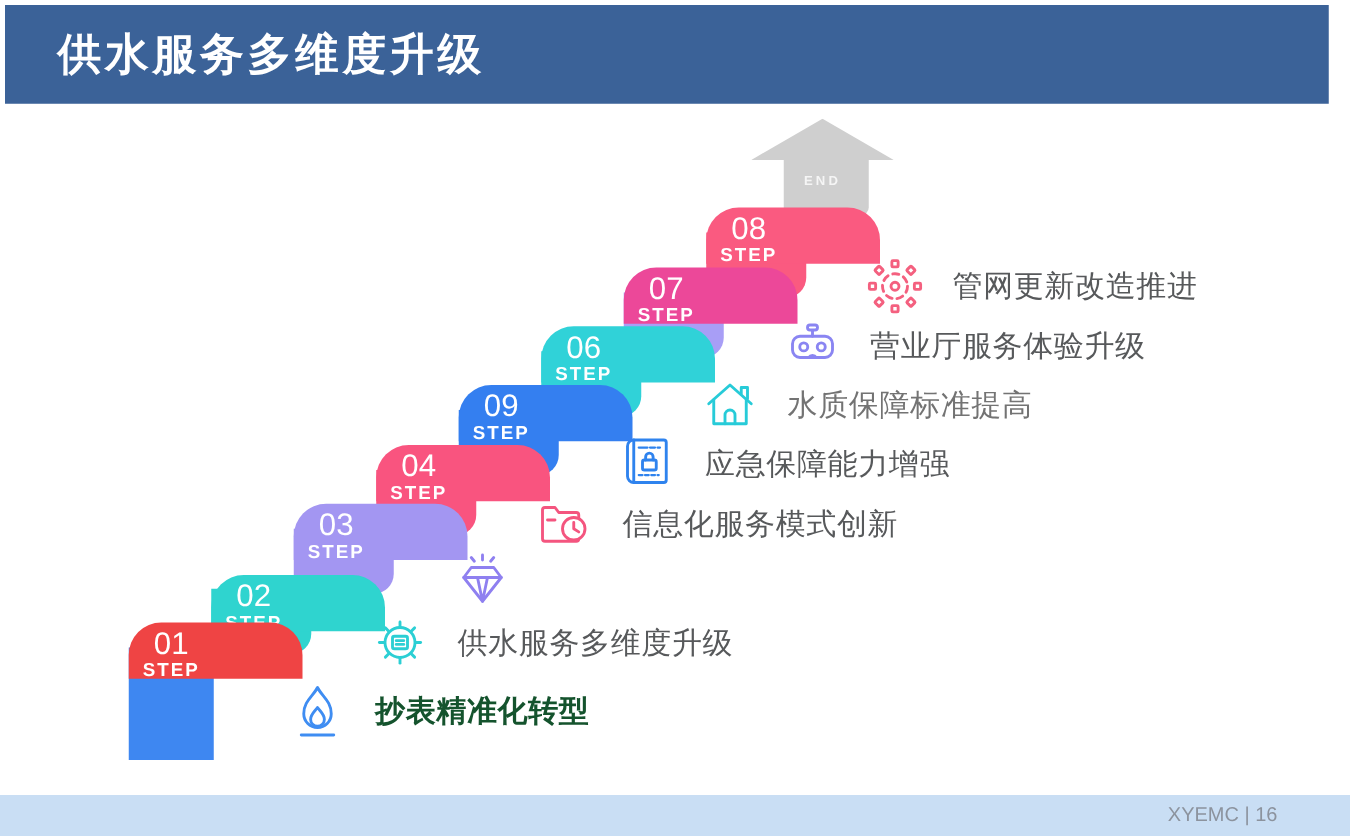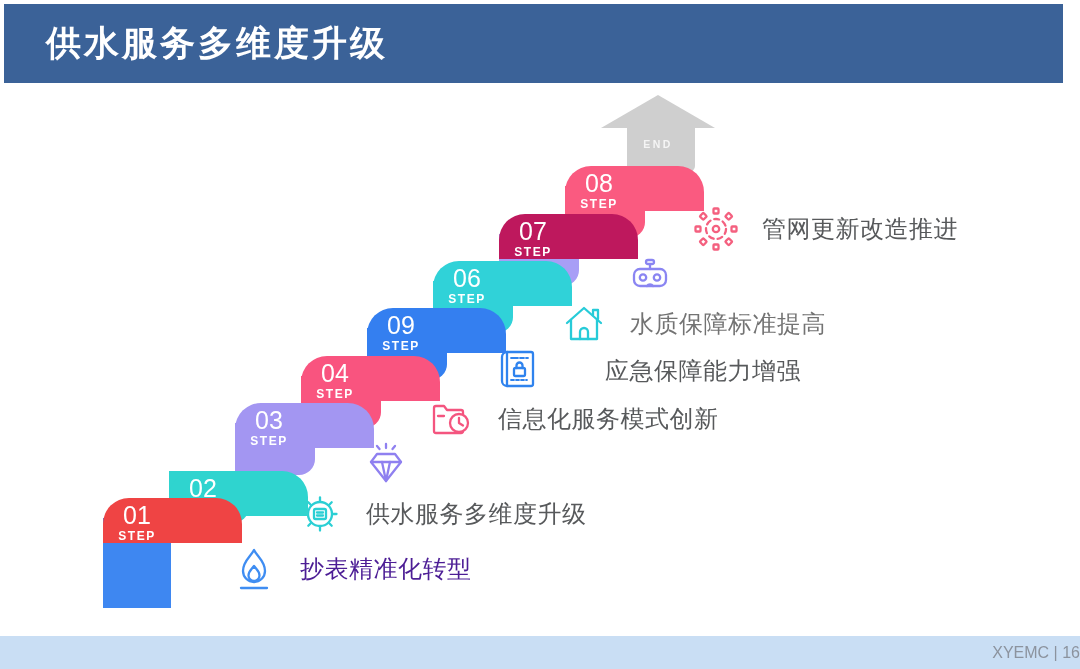--- a/index.html
+++ b/index.html
@@ -14,33 +14,33 @@
   }
   #title{
     padding-left:42px;color:#ffffff;font-size:35px;font-weight:bold;
     letter-spacing:3px;
   }
   
   #footer{
     position:absolute;left:0;bottom:0;width:1080px;height:33px;
     display:flex;align-items:center;justify-content:flex-end;
   }
-  #footer span{font-size:16px;}
+  #footer span{font-size:16px;padding-right:58px;}
   
   .step-bar{
     position:absolute;width:139px;height:45px;
     border-radius:26px 26px 0 0;
   }
   .step-leg{position:absolute;}
   .step-numblock{
     position:absolute;left:0;top:2px;width:68px;
     display:flex;flex-direction:column;align-items:center;color:#fff;
   }
   .step-num{font-size:25px;line-height:31px;font-weight:500;}
-  .step-word{font-size:12px;line-height:11px;font-weight:bold;letter-spacing:1.6px;}
+  .step-word{font-size:15px;line-height:11px;font-weight:bold;letter-spacing:1.6px;}
   
   .feature-row{
     position:absolute;display:flex;align-items:center;z-index:95;
   }
   .feature-icon{width:48px;height:48px;flex:0 0 48px;}
   .feature-label{
     margin-left:22px;font-size:24px;letter-spacing:0.5px;white-space:nowrap;
   }
   
   #end-arrow{position:absolute;left:601px;top:95px;z-index:1;}
@@ -66,21 +66,21 @@
 
   <div id="steps-layer">
       <div class="step-leg" style="left: 103px; top: 518px; width: 68px; height: 90px; background: rgb(62, 135, 241); border-radius: 0px; z-index: 199;"></div>
       <div class="step-bar" style="left: 103px; top: 498px; background: #ef4444; z-index: 200;">
         <div class="step-numblock">
           <div class="step-num">01</div>
           <div class="step-word">STEP</div>
         </div>
       </div>
       <div class="step-leg" style="left: 169px; top: 471px; width: 80px; height: 52px; background: rgb(47, 212, 207); border-radius: 0px 0px 16px; z-index: 197;"></div>
-      <div class="step-bar" style="left: 169px; top: 471px; background: rgb(47, 212, 207); z-index: 198;">
+      <div class="step-bar" style="left: 169px; top: 460px; background: rgb(47, 212, 207); z-index: 198;">
         <div class="step-numblock">
           <div class="step-num">02</div>
           <div class="step-word">STEP</div>
         </div>
       </div>
       <div class="step-leg" style="left: 235px; top: 423px; width: 80px; height: 52px; background: rgb(163, 150, 242); border-radius: 0px 0px 16px; z-index: 195;"></div>
       <div class="step-bar" style="left: 235px; top: 403px; background: rgb(163, 150, 242); z-index: 196;">
         <div class="step-numblock">
           <div class="step-num">03</div>
           <div class="step-word">STEP</div>
@@ -101,42 +101,42 @@
         </div>
       </div>
       <div class="step-leg" style="left: 433px; top: 281px; width: 80px; height: 52px; background: rgb(48, 210, 216); border-radius: 0px 0px 16px; z-index: 189;"></div>
       <div class="step-bar" style="left: 433px; top: 261px; background: rgb(48, 210, 216); z-index: 190;">
         <div class="step-numblock">
           <div class="step-num">06</div>
           <div class="step-word">STEP</div>
         </div>
       </div>
       <div class="step-leg" style="left: 499px; top: 234px; width: 80px; height: 52px; background: rgb(168, 158, 246); border-radius: 0px 0px 16px; z-index: 187;"></div>
-      <div class="step-bar" style="left: 499px; top: 214px; background: #be185d; z-index: 188;">
+      <div class="step-bar" style="left: 499px; top: 214px; background: #ec4899; z-index: 188;">
         <div class="step-numblock">
           <div class="step-num">07</div>
           <div class="step-word">STEP</div>
         </div>
       </div>
       <div class="step-leg" style="left: 565px; top: 186px; width: 80px; height: 52px; background: rgb(250, 90, 128); border-radius: 0px 0px 16px; z-index: 185;"></div>
       <div class="step-bar" style="left: 565px; top: 166px; background: rgb(250, 90, 128); z-index: 186;">
         <div class="step-numblock">
           <div class="step-num">08</div>
           <div class="step-word">STEP</div>
         </div>
       </div>
     </div>
   <div id="rows-layer">
       <div class="feature-row" style="left: 230px; top: 545px;">
         <svg class="feature-icon" viewBox="0 0 48 48" fill="none" stroke="currentColor" stroke-width="2.3" stroke-linecap="round" stroke-linejoin="round" style="color: rgb(63, 141, 242);">
           <path d="M24 5c-3.5 7-11 11-11 21a11 11 0 0 0 22 0C35 16 27.5 12 24 5Z"></path>
           <path d="M24 21c-2.5 3.5-5.5 5.5-5.5 9.5a5.5 5.5 0 0 0 11 0C29.5 26.5 26.5 24.5 24 21Z"></path>
           <line x1="11" y1="43" x2="37" y2="43"></line>
         </svg>
-        <div class="feature-label" style="color: #4c1d95;">抄表精准化转型</div>
+        <div class="feature-label" style="color: #14532d; font-weight: bold;">抄表精准化转型</div>
       </div>
       <div class="feature-row" style="left: 296px; top: 490px;">
         <svg class="feature-icon" viewBox="0 0 48 48" fill="none" stroke="currentColor" stroke-width="2.3" stroke-linecap="round" stroke-linejoin="round" style="color: rgb(43, 207, 212);">
           <circle cx="24" cy="24" r="12"></circle>
           <line x1="24" y1="7.5" x2="24" y2="11.5"></line>
           <line x1="24" y1="36.5" x2="24" y2="40.5"></line>
           <line x1="7.5" y1="24" x2="11.5" y2="24"></line>
           <line x1="36.5" y1="24" x2="40.5" y2="24"></line>
           <line x1="35.7" y1="12.3" x2="32.8" y2="15.2"></line>
           <line x1="12.3" y1="35.7" x2="15.2" y2="32.8"></line>
@@ -160,21 +160,21 @@
       </div>
       <div class="feature-row" style="left: 428px; top: 395px; font-family: Liberation Serif, serif;">
         <svg class="feature-icon" viewBox="0 0 48 48" fill="none" stroke="currentColor" stroke-width="2.3" stroke-linecap="round" stroke-linejoin="round" style="color: rgb(244, 85, 127);">
           <path d="M6 36V13a2 2 0 0 1 2-2h8l3 4h14a2 2 0 0 1 2 2v19a2 2 0 0 1-2 2H8a2 2 0 0 1-2-2Z"></path>
           <line x1="10" y1="21" x2="16" y2="21"></line>
           <circle cx="31" cy="28" r="9" fill="#ffffff"></circle>
           <path d="M31 23v5l4 2.5"></path>
         </svg>
         <div class="feature-label" style="color: rgb(87, 89, 91);">信息化服务模式创新</div>
       </div>
-      <div class="feature-row" style="left: 494px; top: 347px; gap: 41px;">
+      <div class="feature-row" style="left: 494px; top: 347px;">
         <svg class="feature-icon" viewBox="0 0 48 48" fill="none" stroke="currentColor" stroke-width="2.3" stroke-linecap="round" stroke-linejoin="round" style="color: rgb(47, 131, 238);">
           <path d="M13 5h24a2 2 0 0 1 2 2v30a2 2 0 0 1-2 2H13a5 5 0 0 1-5-5V10a5 5 0 0 1 5-5Z"></path>
           <path d="M13 5v34"></path>
           <path d="M17 11h7M26 11h4M32 11h2" stroke-width="1.8"></path>
           <rect x="20" y="21" width="11" height="8" rx="1.5"></rect>
           <path d="M22.5 21v-2.5a3 3 0 0 1 6 0V21"></path>
           <path d="M17 33h16" stroke-width="1.8" stroke-dasharray="3 2"></path>
         </svg>
         <div class="feature-label" style="color: rgb(87, 89, 91);">应急保障能力增强</div>
       </div>
@@ -189,20 +189,21 @@
       </div>
       <div class="feature-row" style="left: 626px; top: 253px;">
         <svg class="feature-icon" viewBox="0 0 48 48" fill="none" stroke="currentColor" stroke-width="2.3" stroke-linecap="round" stroke-linejoin="round" style="color: rgb(138, 133, 242);">
           <rect x="8" y="16" width="32" height="17" rx="6"></rect>
           <circle cx="17" cy="24.5" r="3.2"></circle>
           <circle cx="31" cy="24.5" r="3.2"></circle>
           <path d="M21 33a3.5 3.5 0 0 1 6 0"></path>
           <path d="M24 16v-4"></path>
           <rect x="20" y="7" width="8" height="4" rx="2"></rect>
         </svg>
+        <div class="feature-label" style="color: rgb(87, 89, 91);">营业厅服务体验升级</div>
       </div>
       <div class="feature-row" style="left: 692px; top: 205px;">
         <svg class="feature-icon" viewBox="0 0 48 48" fill="none" stroke="currentColor" stroke-width="2.3" stroke-linecap="round" stroke-linejoin="round" style="color: rgb(244, 96, 127);">
           <circle cx="24" cy="24" r="3.2"></circle>
           <circle cx="24" cy="24" r="10" stroke-dasharray="5 4"></circle>
           <rect x="21.5" y="3.5" width="5" height="5" rx="0.8"></rect>
           <rect x="21.5" y="3.5" width="5" height="5" rx="0.8" transform="rotate(45 24 24)"></rect>
           <rect x="21.5" y="3.5" width="5" height="5" rx="0.8" transform="rotate(90 24 24)"></rect>
           <rect x="21.5" y="3.5" width="5" height="5" rx="0.8" transform="rotate(135 24 24)"></rect>
           <rect x="21.5" y="3.5" width="5" height="5" rx="0.8" transform="rotate(180 24 24)"></rect>

